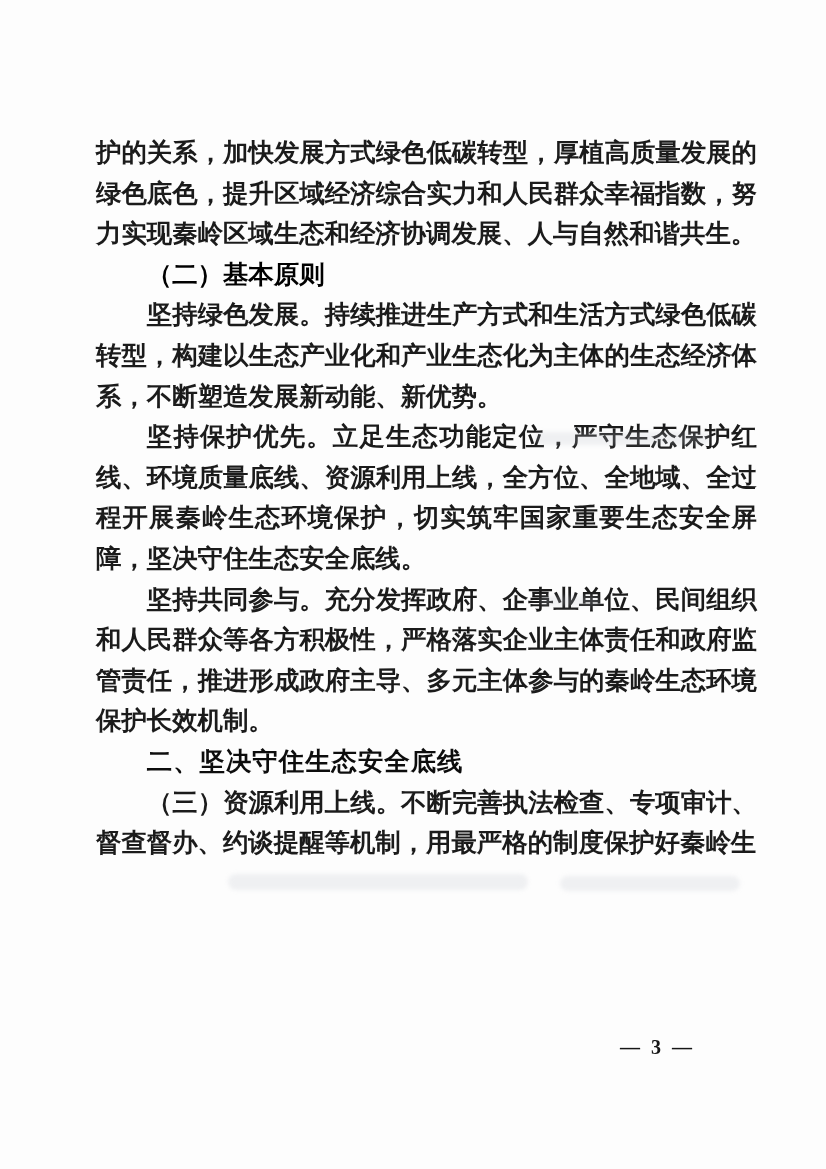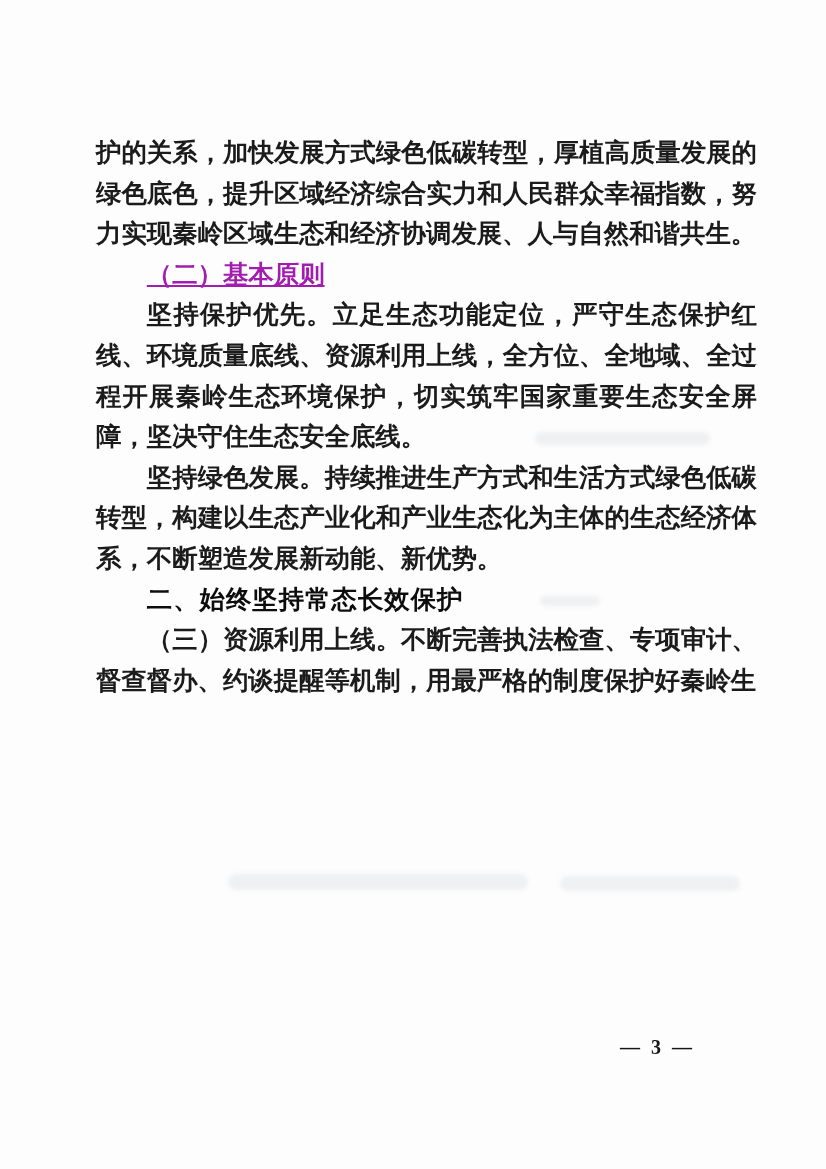--- a/index.html
+++ b/index.html
@@ -34,22 +34,21 @@
   }
   .para {
     text-indent: 2em;
   }
   .para-continuation {
     text-indent: 0;
   }
   .subsection-heading {
     text-indent: 2em;
     font-weight: 800;
-    color: #a21caf;
-    text-decoration: underline;
+    color: #000000;
   }
   .section-heading {
     text-indent: 2em;
     font-family: "Liberation Sans", sans-serif;
     font-weight: 800;
     color: #0d0d0d;
     letter-spacing: 1px;
   }
   .page-number {
     position: absolute;
@@ -78,27 +77,28 @@
 </head>
 <body>
 
 <div class="page">
 
   <div class="content">
     <p class="para-continuation">护的关系，加快发展方式绿色低碳转型，厚植高质量发展的绿色底色，提升区域经济综合实力和人民群众幸福指数，努力实现秦岭区域生态和经济协调发展、人与自然和谐共生。</p>
 
     <p class="subsection-heading">（二）基本原则</p>
 
+    <p class="para">坚持绿色发展。持续推进生产方式和生活方式绿色低碳转型，构建以生态产业化和产业生态化为主体的生态经济体系，不断塑造发展新动能、新优势。</p>
+
     <p class="para">坚持保护优先。立足生态功能定位，严守生态保护红线、环境质量底线、资源利用上线，全方位、全地域、全过程开展秦岭生态环境保护，切实筑牢国家重要生态安全屏障，坚决守住生态安全底线。</p>
 
-    <p class="para">坚持绿色发展。持续推进生产方式和生活方式绿色低碳转型，构建以生态产业化和产业生态化为主体的生态经济体系，不断塑造发展新动能、新优势。</p>
 
+    <p class="para">坚持共同参与。充分发挥政府、企事业单位、民间组织和人民群众等各方积极性，严格落实企业主体责任和政府监管责任，推进形成政府主导、多元主体参与的秦岭生态环境保护长效机制。</p>
 
-
-    <p class="section-heading">二、始终坚持常态长效保护</p>
+    <p class="section-heading">二、坚决守住生态安全底线</p>
 
     <p class="para">（三）资源利用上线。不断完善执法检查、专项审计、督查督办、约谈提醒等机制，用最严格的制度保护好秦岭生</p>
   </div>
 
   <div class="smudge smudge-1"></div>
   <div class="smudge smudge-2"></div>
   <div class="smudge smudge-3"></div>
   <div class="smudge smudge-4"></div>
 
   <div class="page-number">— 3 —</div>

